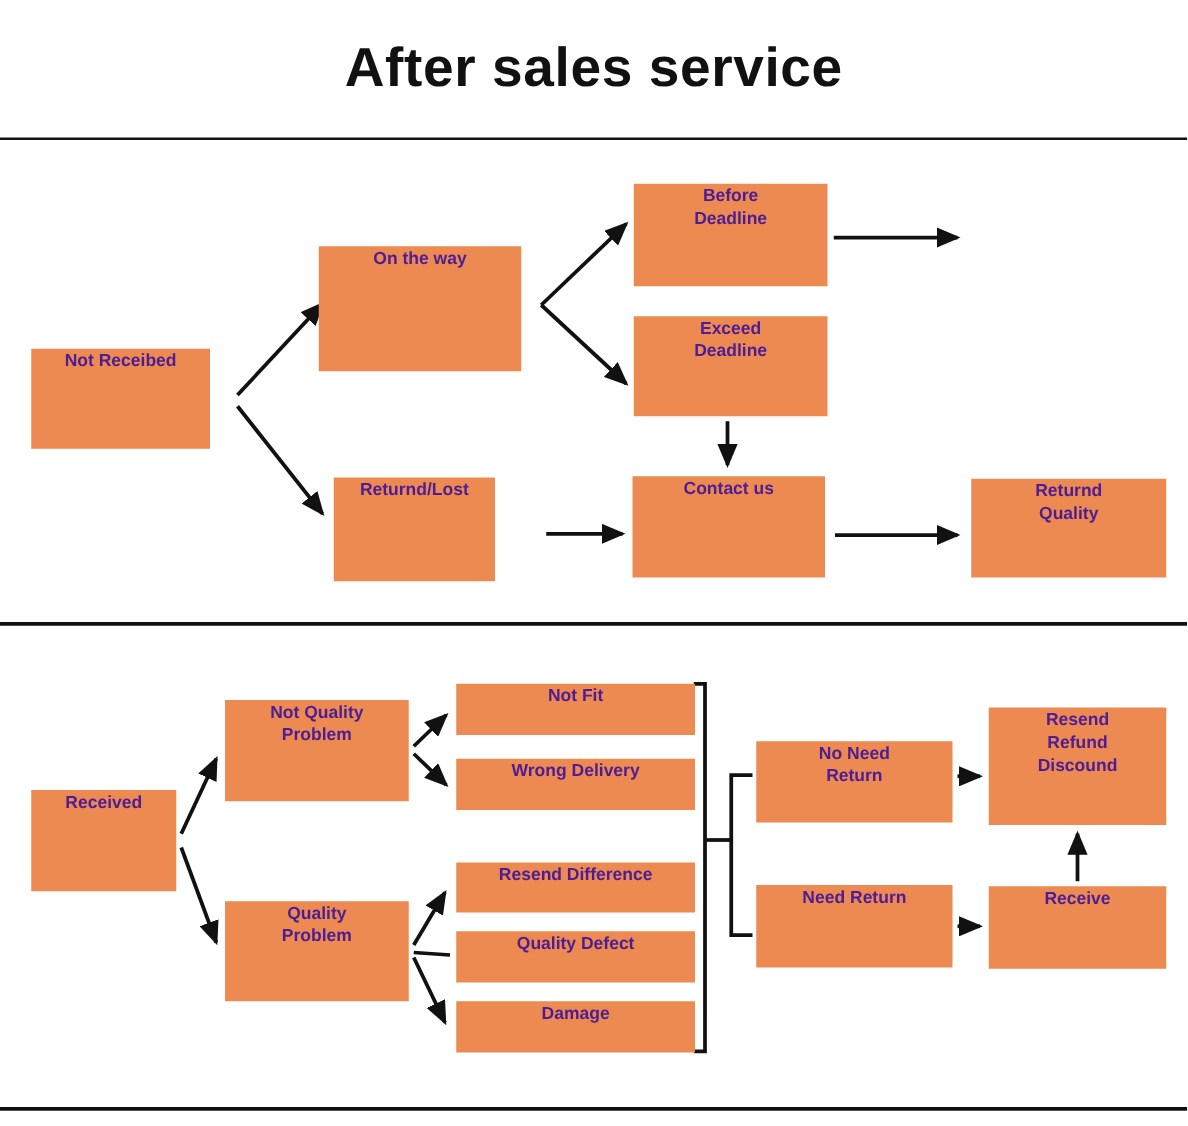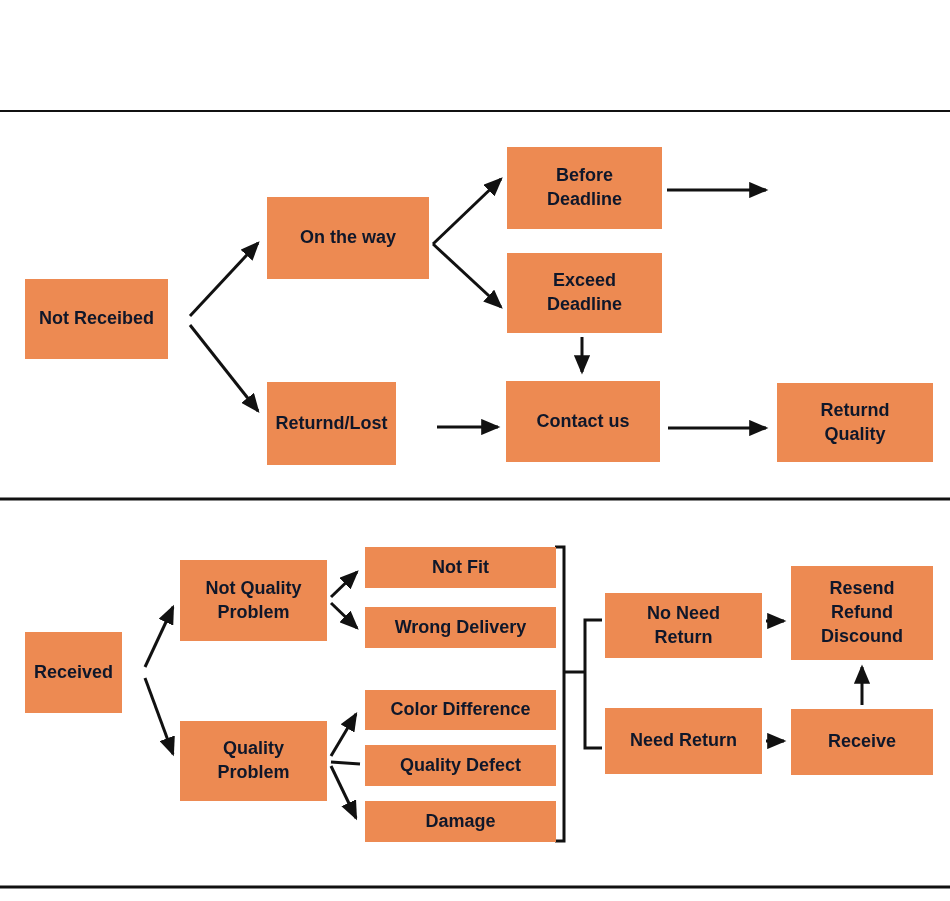--- a/index.html
+++ b/index.html
@@ -14,35 +14,36 @@
     position:absolute;left:0;top:30px;width:950px;
     text-align:center;
     font-size:44px;font-weight:700;color:#111111;
     letter-spacing:0.5px;
     margin:0;
   }
   svg.lines{position:absolute;left:0;top:0;width:950px;height:901px;}
   .node{
     position:absolute;
     background:#ED8A52;
-    display:flex;align-items:center;justify-content:center;
+    display:flex;align-items:flex-start;justify-content:center;
     text-align:center;
-    color:#0f172a;
+    color:#4c1d95;
     font-weight:700;
-    font-size:18px;
+    font-size:14px;
     line-height:1.32;
     box-sizing:border-box;
   }
   .node span{white-space:pre-line;}
 </style>
 </head>
 <body>
 
 <div class="canvas">
 
+  <h1 class="title">After sales service</h1>
 
   <svg class="lines" viewBox="0 0 950 901" xmlns="http://www.w3.org/2000/svg">
     <defs>
       <marker id="ah" markerWidth="6.5" markerHeight="5.4" refX="5.6" refY="2.7" orient="auto" markerUnits="strokeWidth">
         <path d="M0,0 L6.4,2.7 L0,5.4 Z" fill="#111111"></path>
       </marker>
     </defs>
 
     <line x1="0" y1="111" x2="950" y2="111" stroke="#111111" stroke-width="2"></line>
     <line x1="0" y1="499" x2="950" y2="499" stroke="#111111" stroke-width="3"></line>
@@ -75,21 +76,21 @@
     <g stroke="#111111" stroke-width="3" fill="none">
       <path d="M555,547 L564,547 L564,841 L555,841"></path>
       <path d="M564,672 L585,672"></path>
       <path d="M602,620 L585,620 L585,748 L602,748"></path>
     </g>
   </svg>
 
   <div class="node" style="left:25px;top:279px;width:143px;height:80px">
     <span>Not Receibed</span>
   </div>
-  <div class="node" style="left:267px;top:197px;width:162px;height:82px">
+  <div class="node" style="left:255px;top:197px;width:162px;height:100px">
     <span>On the way</span>
   </div>
   <div class="node" style="left:507px;top:147px;width:155px;height:82px">
     <span>Before
 Deadline</span>
   </div>
   <div class="node" style="left:507px;top:253px;width:155px;height:80px">
     <span>Exceed
 Deadline</span>
   </div>
@@ -97,39 +98,39 @@
     <span>Returnd/Lost</span>
   </div>
   <div class="node" style="left:506px;top:381px;width:154px;height:81px">
     <span>Contact us</span>
   </div>
   <div class="node" style="left:777px;top:383px;width:156px;height:79px">
     <span>Returnd
 Quality</span>
   </div>
 
-  <div class="node" style="left:25px;top:632px;width:97px;height:81px">
+  <div class="node" style="left:25px;top:632px;width:116px;height:81px">
     <span>Received</span>
   </div>
   <div class="node" style="left:180px;top:560px;width:147px;height:81px">
     <span>Not Quality
 Problem</span>
   </div>
   <div class="node" style="left:180px;top:721px;width:147px;height:80px">
     <span>Quality
 Problem</span>
   </div>
   <div class="node" style="left:365px;top:547px;width:191px;height:41px">
     <span>Not Fit</span>
   </div>
   <div class="node" style="left:365px;top:607px;width:191px;height:41px">
     <span>Wrong Delivery</span>
   </div>
   <div class="node" style="left:365px;top:690px;width:191px;height:40px">
-    <span>Color Difference</span>
+    <span>Resend Difference</span>
   </div>
   <div class="node" style="left:365px;top:745px;width:191px;height:41px">
     <span>Quality Defect</span>
   </div>
   <div class="node" style="left:365px;top:801px;width:191px;height:41px">
     <span>Damage</span>
   </div>
   <div class="node" style="left:605px;top:593px;width:157px;height:65px">
     <span>No Need
 Return</span>

